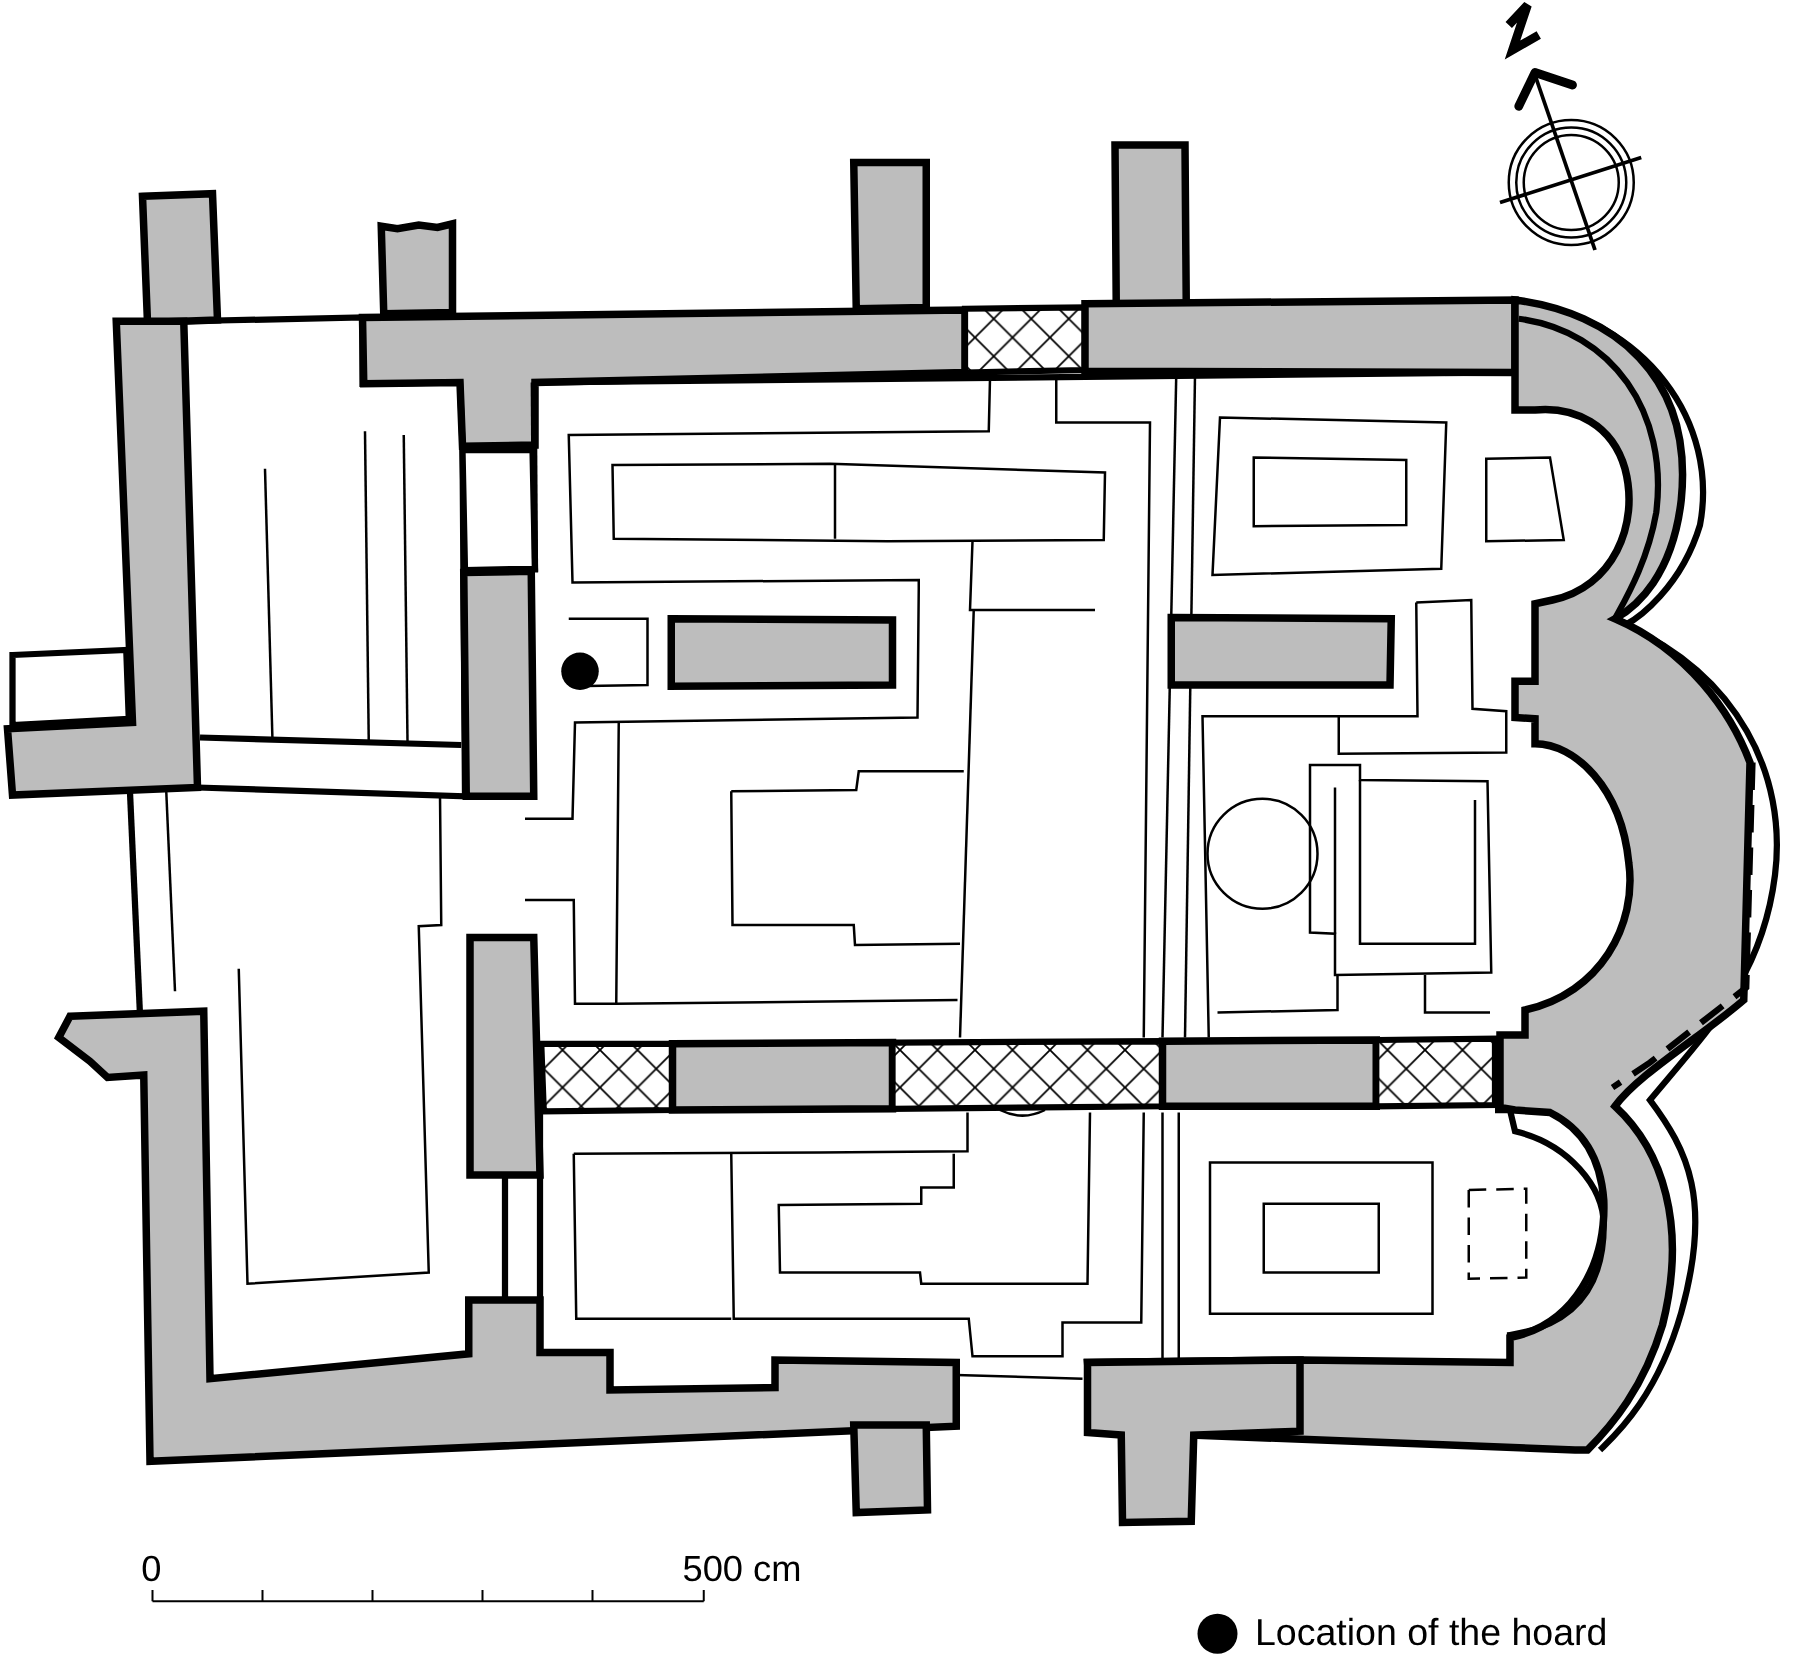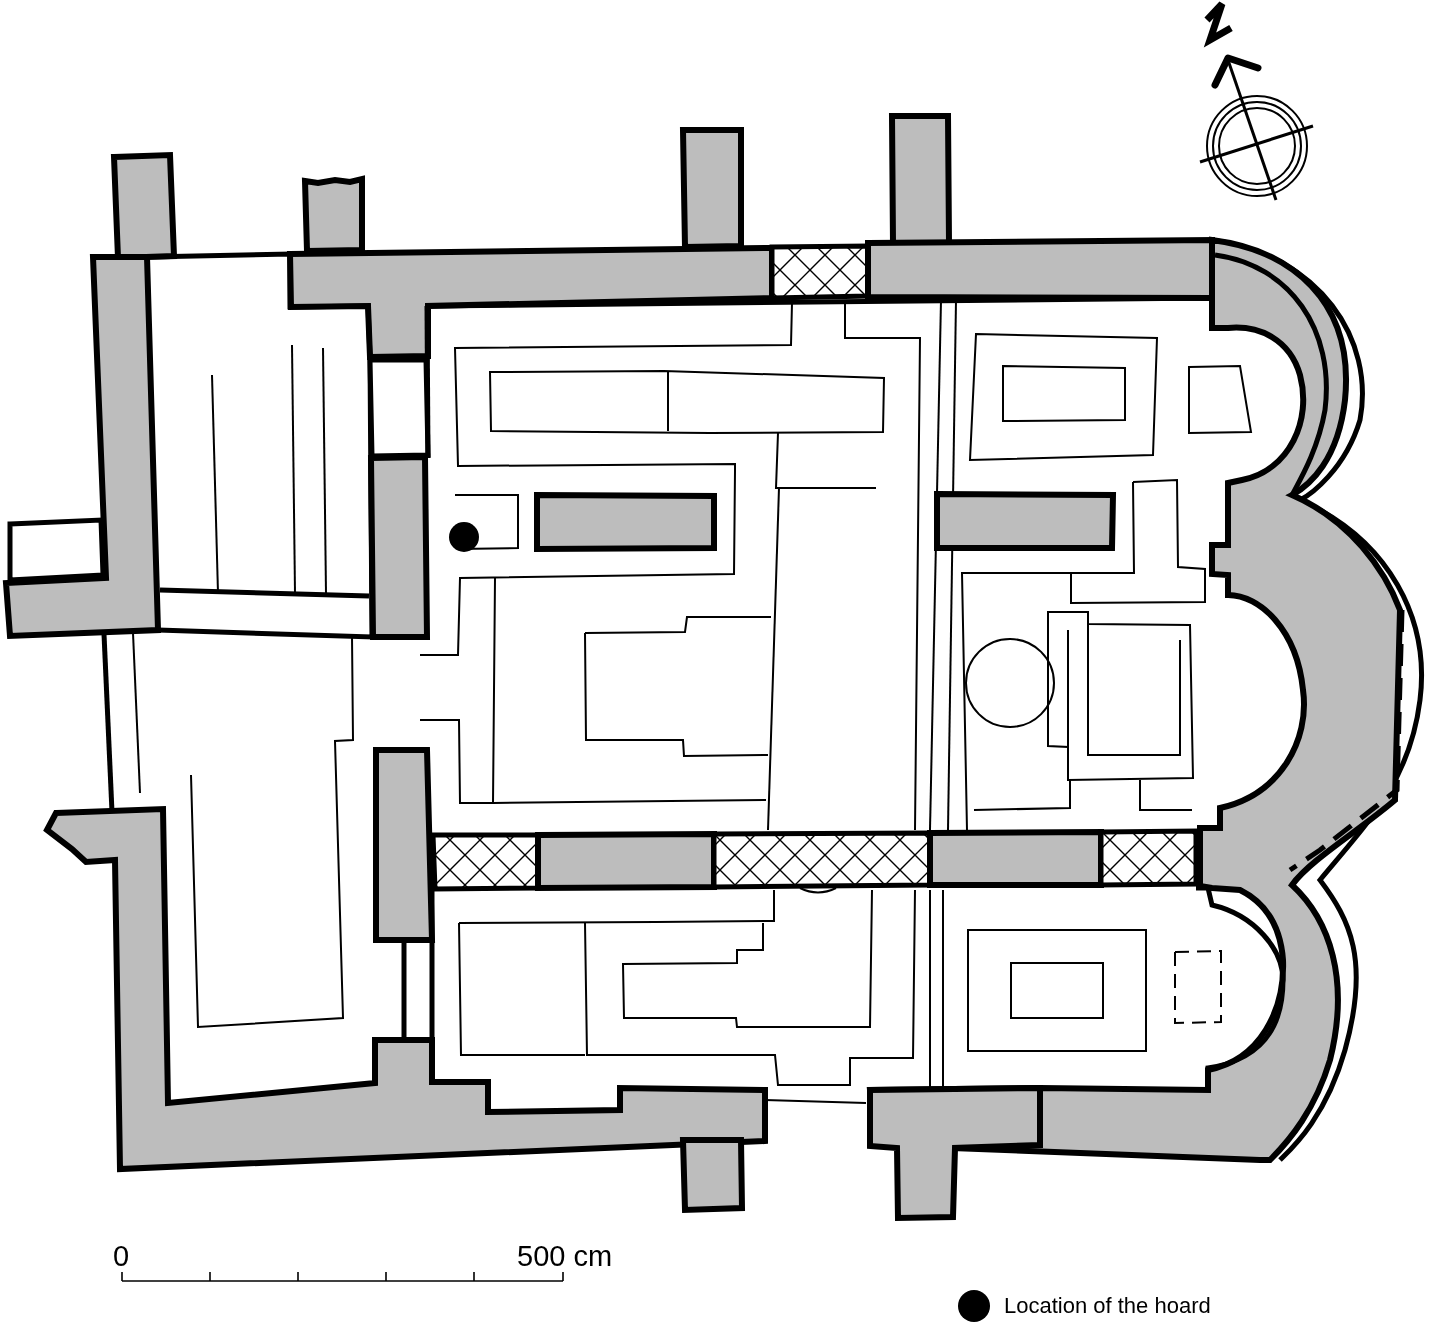--- a/index.html
+++ b/index.html
@@ -9,24 +9,24 @@
   .wall { fill: #bdbdbd; stroke: #000; stroke-width: 6; stroke-linejoin: miter; }
   .hatch { fill: url(#xhatch); stroke: #000; stroke-width: 5; }
   .room { fill: none; stroke: #000; stroke-width: 2; }
   .room-w { fill: #fff; stroke: #000; stroke-width: 2; }
   .thick { fill: none; stroke: #000; stroke-width: 5; }
   .dashed { fill: none; stroke: #000; stroke-width: 2; stroke-dasharray: 14 8; }
   .dashed-thick { fill: none; stroke: #000; stroke-width: 5; stroke-dasharray: 22 12; }
   .scale-line { stroke: #000; stroke-width: 1.6; fill: none; }
   .label { position: absolute; color: #000; font-size: 29px; white-space: nowrap; }
   #scale-zero { left: 113px; top: 1240px; }
-  #scale-max { left: 517px; top: 1240px; }
+  #scale-max { left: 546px; top: 1240px; }
   #legend { position: absolute; left: 958px; top: 1290px; display: flex; align-items: center; }
   #legend-dot { width: 32px; height: 32px; border-radius: 50%; background: #000; margin-right: 14px; }
-  #legend-text { font-size: 22px; }
+  #legend-text { font-size: 30px; }
   #compass { position: absolute; left: 1190px; top: 0; width: 130px; height: 210px; }
 </style>
 </head>
 <body>
 
 <svg id="plan" viewBox="0 0 1434 1328" xmlns="http://www.w3.org/2000/svg">
   <defs>
     <pattern id="xhatch" patternUnits="userSpaceOnUse" width="30" height="30">
       <rect width="30" height="30" fill="#fff"></rect>
       <path d="M0 0 L30 30 M30 0 L0 30" stroke="#000" stroke-width="1.4"></path>

